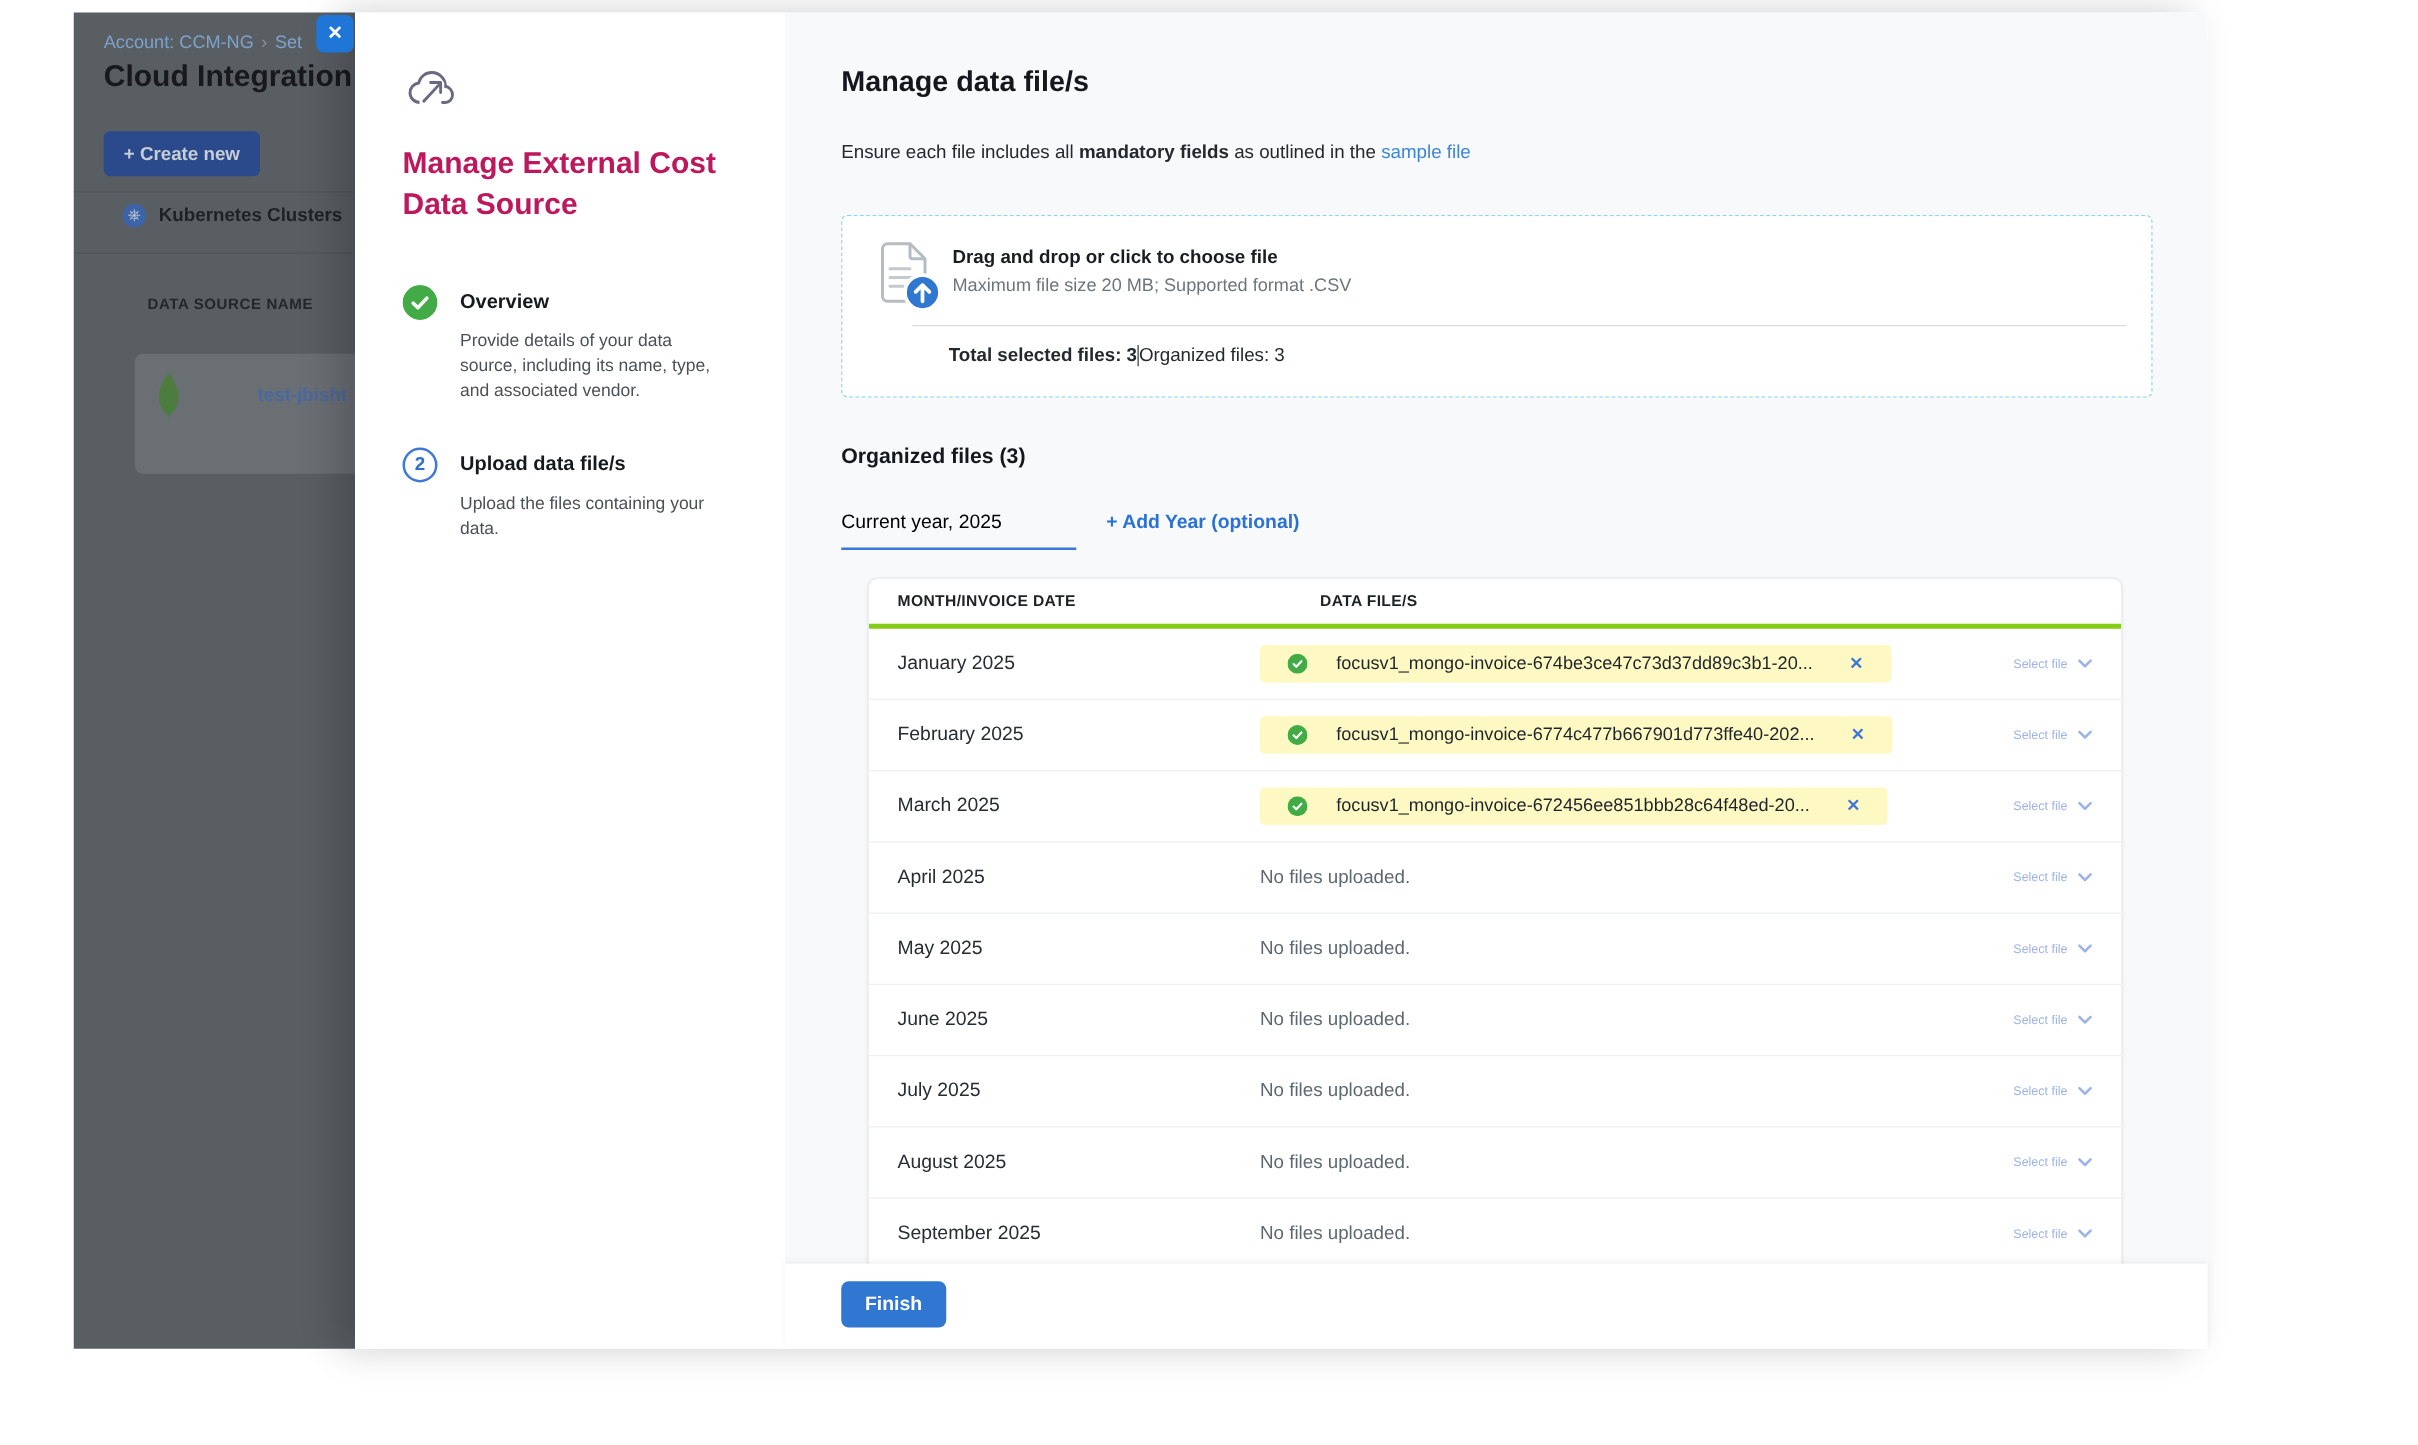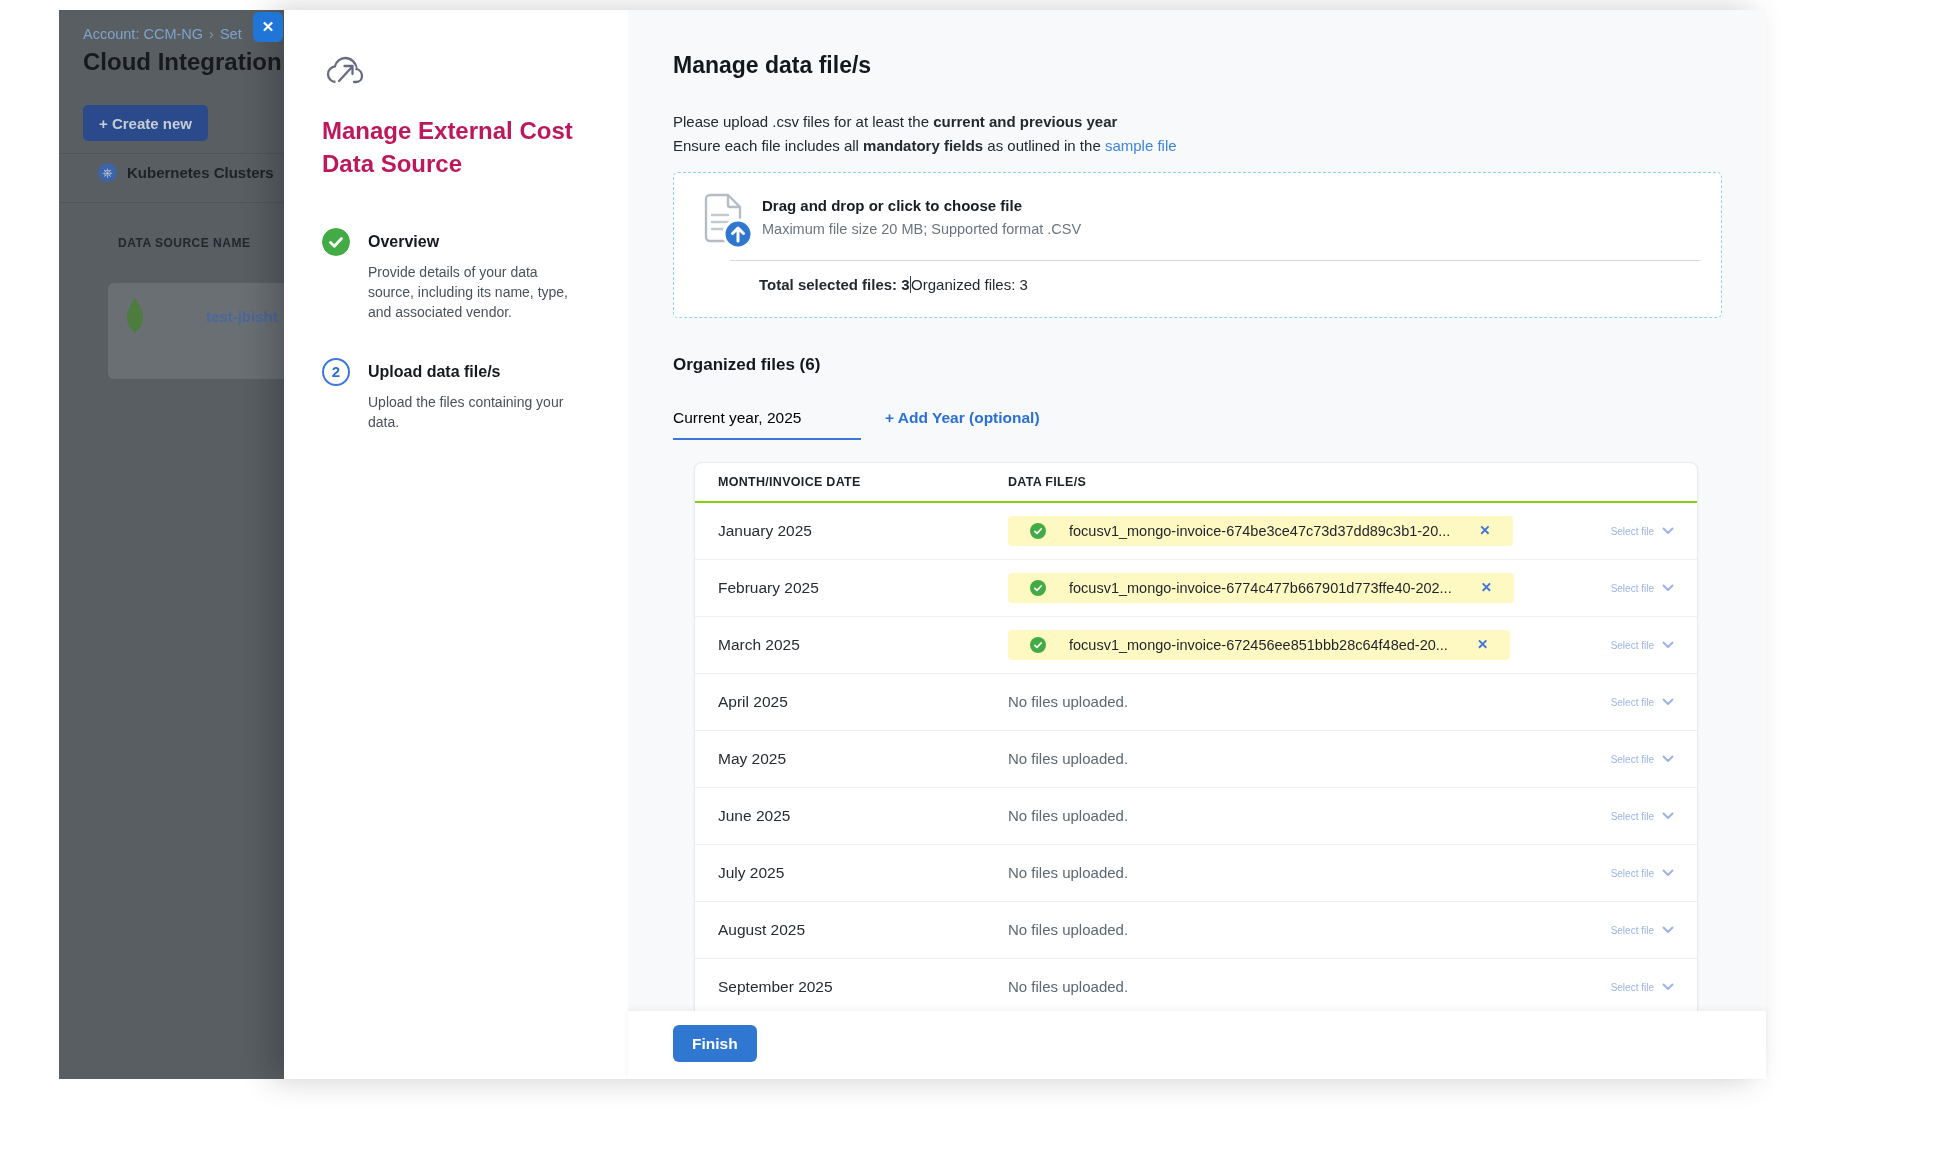--- a/index.html
+++ b/index.html
@@ -78,21 +78,21 @@
   .tab-active { width:188px; text-align:left; font-size:15.5px; font-weight:500; color:#000000;
     border-bottom:2.5px solid #3b76d8; padding-top:11px; cursor:pointer; }
   .tab-add { margin-left:24px; padding-top:11px; font-size:15.5px; font-weight:600;
     color:#2b71d4; cursor:pointer; white-space:nowrap; }
 
   .files-card { position:absolute; left:66px; top:452px; width:1004px; height:660px;
     background:#fff; border:1px solid #e7eaed; border-radius:8px;
     box-shadow:0 1px 3px rgba(0,0,0,.05); overflow:hidden; }
   .files-head, .file-row { display:grid; grid-template-columns:290px 1fr 150px;
     align-items:center; padding:0 23px; }
-  .files-head { height:40px; border-bottom:2px solid #84cc16; }
+  .files-head { height:40px; border-bottom:4px solid #84cc16;gap:48px; }
   .files-head span { font-size:12.5px; font-weight:700; letter-spacing:.3px; color:#1d2226; }
   .file-row { height:57px; border-bottom:1px solid #edeff1; }
   .month-cell { font-size:15.5px; color:#272d32; }
   .file-chip { display:inline-flex; align-items:center; gap:23px; background:#fef9c3;
     border-radius:4px; height:30px; padding:0 22px; width:max-content; }
   .file-chip .chip-name { font-size:14.5px; color:#1e2429; }
   .chip-x { border:none; background:none; color:#3f74d9; font-size:13.5px; font-weight:700;
     margin-left:6px; cursor:pointer; font-family:inherit; line-height:1; }
   .empty-cell { font-size:15px; color:#5d6870; }
   .select-cell { display:flex; align-items:center; justify-content:flex-end; gap:8px;
@@ -158,21 +158,20 @@
         <div class="step-circle active">2</div>
         <div class="step-label">Upload data file/s</div>
         <div class="step-desc">Upload the files containing your data.</div>
       </div>
     </div>
 
     <div class="main">
       <div class="main-heading">Manage data file/s</div>
 
       <div class="intro">
-        <div><span>Please upload .csv files for at least the </span><b>current and previous year</b></div>
         <div><span>Ensure each file includes all </span><b>mandatory fields</b><span> as outlined in the </span><a href="#">sample file</a></div>
       </div>
 
       <div class="dropzone">
         <svg class="dz-icon" width="54" height="58" viewBox="0 0 54 58">
           <path d="M4 6 C4 3.8 5.8 2 8 2 L26 2 L38 14 L38 44 C38 46.2 36.2 48 34 48 L8 48 C5.8 48 4 46.2 4 44 Z" fill="#ffffff" stroke="#b6bcc4" stroke-width="2.4"></path>
           <path d="M26 2 L26 12 C26 13.1 26.9 14 28 14 L38 14" fill="none" stroke="#b6bcc4" stroke-width="2.4"></path>
           <path d="M10 22 L26 22 M10 29 L30 29 M10 36 L21 36" stroke="#c3c9d0" stroke-width="2.4" stroke-linecap="round"></path>
           <circle cx="36" cy="41" r="14" fill="#2f77d1" stroke="#ffffff" stroke-width="3"></circle>
           <path d="M36 48 L36 35 M30.5 40.5 L36 35 L41.5 40.5" fill="none" stroke="#ffffff" stroke-width="3" stroke-linecap="round" stroke-linejoin="round"></path>
@@ -180,21 +179,21 @@
         <div class="dz-title">Drag and drop or click to choose file</div>
         <div class="dz-sub">Maximum file size 20 MB; Supported format .CSV</div>
         <div class="dz-divider"></div>
         <div class="dz-totals">
           <span class="tot-bold">Total selected files: 3</span>
           <span class="vbar"></span>
           <span>Organized files: 3</span>
         </div>
       </div>
 
-      <div class="org-heading">Organized files (6)</div>
+      <div class="org-heading">Organized files (3)</div>
 
       <div class="tabs">
         <div class="tab-active">Current year, 2025</div>
         <div class="tab-add">+ Add Year (optional)</div>
       </div>
 
       <div class="files-card">
         <div class="files-head">
           <span>MONTH/INVOICE DATE</span>
           <span>DATA FILE/S</span>

